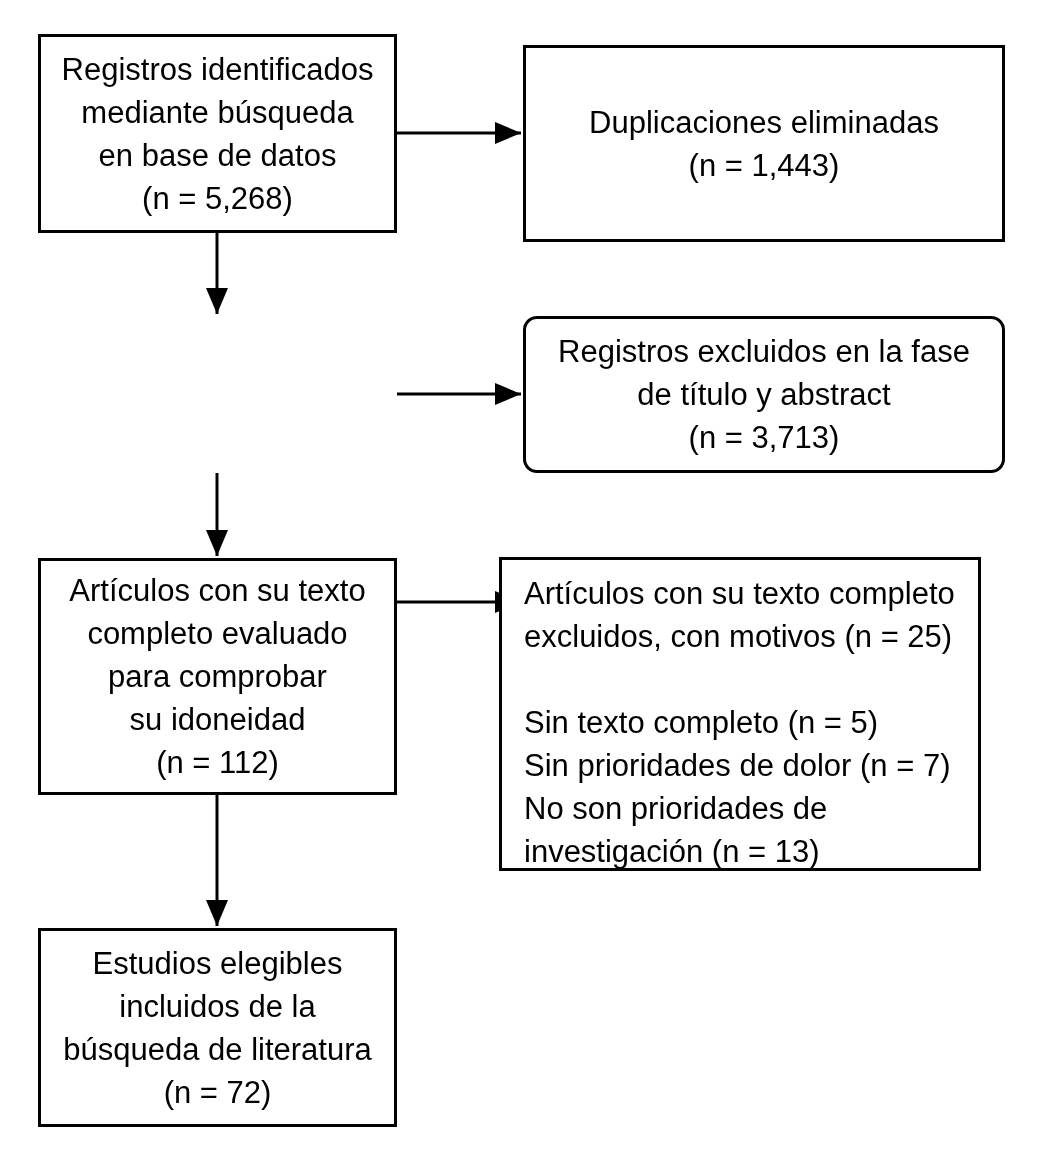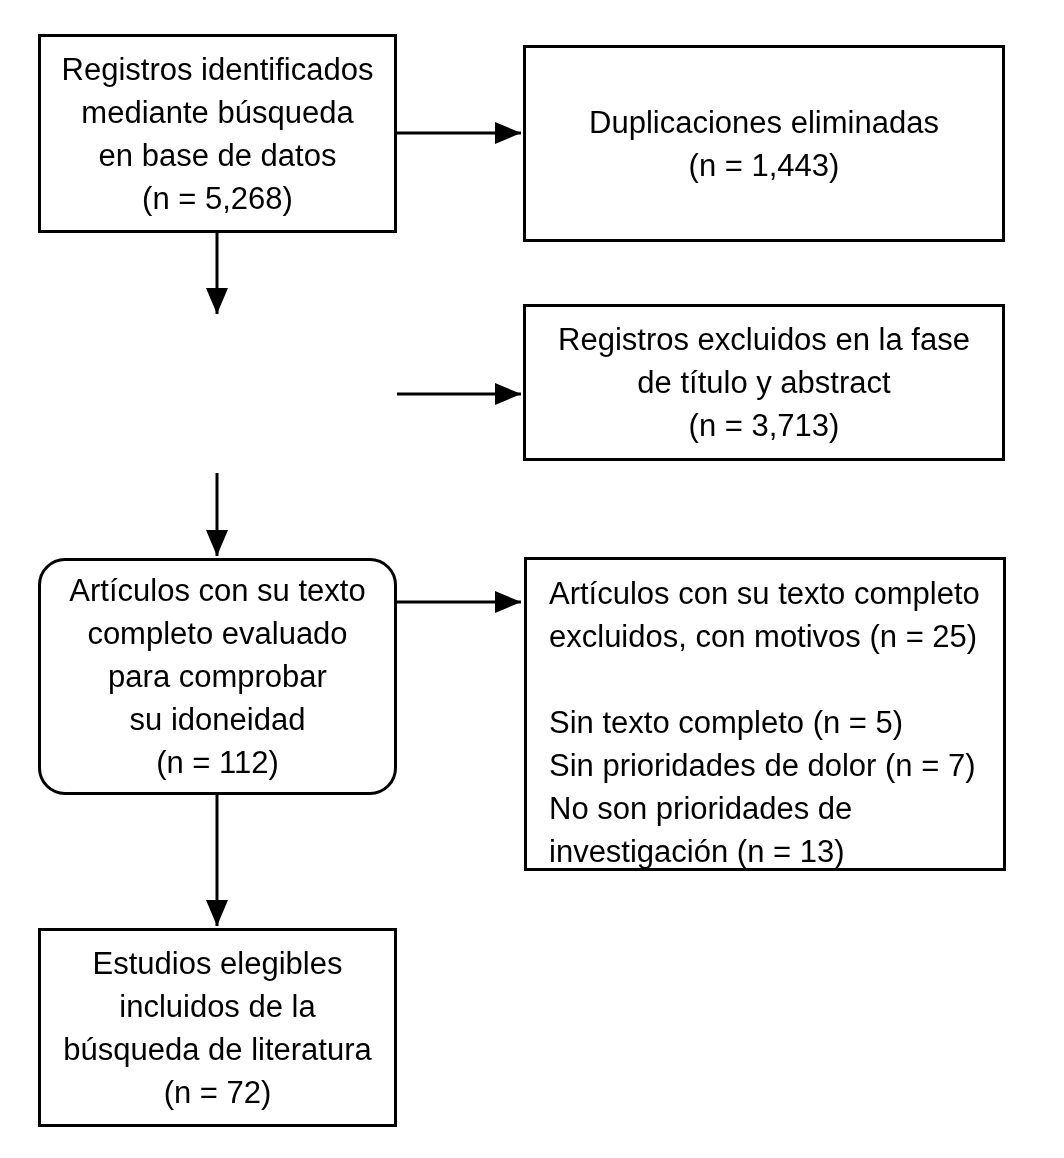--- a/index.html
+++ b/index.html
@@ -34,26 +34,26 @@
   }
   .box-text {
     white-space: pre-line;
     font-size: 31px;
     line-height: 43px;
     text-align: center;
   }
   
   .box-identified   { left: 38px;  top: 34px;  width: 359px; height: 199px; }
   .box-screened     { left: 38px;  top: 316px; width: 359px; height: 157px; }
-  .box-fulltext     { left: 38px;  top: 558px; width: 359px; height: 237px; border-radius: 27px; }
+  .box-fulltext     { left: 38px;  top: 558px; width: 359px; height: 237px; }
   .box-included     { left: 38px;  top: 928px; width: 359px; height: 199px; }
   
   .box-duplicates   { left: 523px; top: 45px;  width: 482px; height: 197px; }
-  .box-excluded-ta  { left: 523px; top: 304px; width: 482px; height: 157px; }
-  .box-excluded-ft  { left: 524px; top: 557px; width: 482px; height: 314px;
+  .box-excluded-ta  { left: 523px; top: 316px; width: 482px; height: 157px; border-radius: 14px; }
+  .box-excluded-ft  { left: 499px; top: 557px; width: 482px; height: 314px;
                       align-items: flex-start; justify-content: flex-start; }
   .box-excluded-ft .box-text {
     text-align: left;
     padding: 12px 16px 0 22px;
   }
 </style>
 </head>
 <body>
 
 <div class="canvas">

